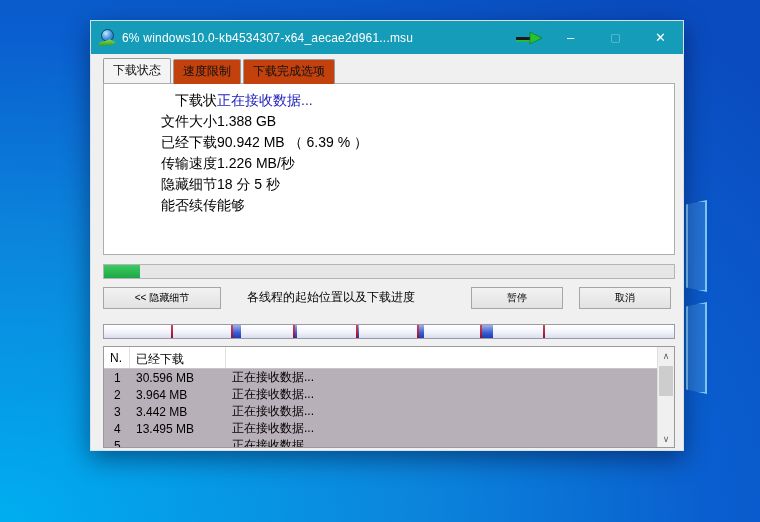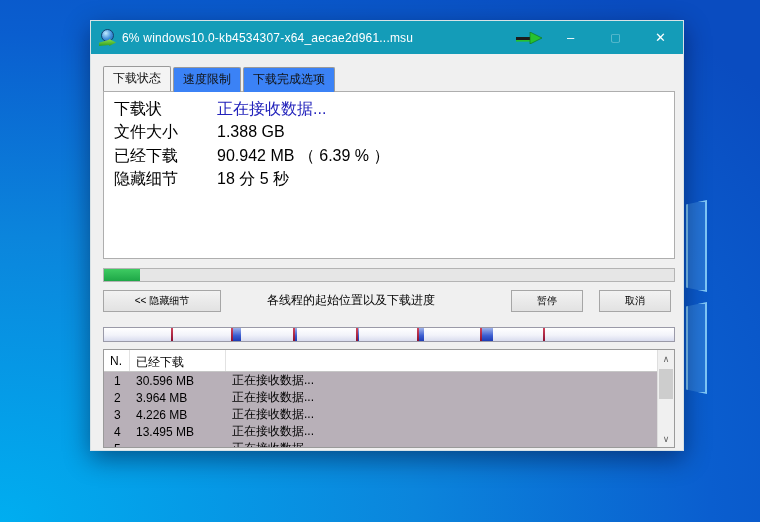--- a/index.html
+++ b/index.html
@@ -42,55 +42,55 @@
     background: linear-gradient(180deg,#8be04a,#2f9e1f);
     clip-path: polygon(0 55%, 60% 10%, 60% 0, 100% 50%, 60% 100%, 60% 85%, 0 100%);
   }
   .title-text { font-size:12px; white-space:nowrap; overflow:hidden; letter-spacing:0.2px; }
   .drag-arrow { position:absolute; left:425px; top:11px; width:26px; height:12px; }
   .caption-btns { position:absolute; right:0; top:0; height:33px; display:flex; }
   .cap-btn { width:45px; height:33px; display:flex; align-items:center; justify-content:center;
              color:#fff; font-size:13px; }
   .cap-btn.max { opacity:0.45; font-size:11px; }
 
-  .tabs-row { margin:12px 0 0 12px; display:flex; position:relative; z-index:2; }
+  .tabs-row { margin:4px 0 0 12px; display:flex; position:relative; z-index:2; }
   .tab {
     font-size:12px; color:#111; padding:3px 9px 2px 9px;
-    border:1px solid #9a9a9a; border-bottom:none; background:#3b82f6;
+    border:1px solid #9a9a9a; border-bottom:none; background:#c2410c;
     margin-right:2px; border-radius:2px 2px 0 0; position:relative; top:1px;
   }
   .tab.active { background:#f4f4f4; padding-bottom:4px; top:0; z-index:3; }
 
   .tabpane {
     margin:0 8px 0 12px; height:176px; background:#fff;
     border:1px solid #aeaeae; padding:8px 8px 0 10px;
     position:relative; z-index:1; overflow:hidden;
   }
   .url-line { font-size:12px; color:#000; white-space:nowrap; overflow:hidden; margin-bottom:9px; }
-  .frow { display:flex; font-size:16px; margin-bottom:5px; line-height:1.15; }
+  .frow { display:flex; font-size:14px; margin-bottom:5px; line-height:1.15;text-align:right; }
   .flabel { width:103px; flex:0 0 103px; color:#000; }
   .fvalue { color:#000; }
   .fvalue.blue { color:#2222bb; }
 
   .pbar {
     margin:9px 8px 0 12px; height:15px; background:#e6e6e6;
     border:1px solid #b4b4b4; position:relative;
   }
   .pbar-fill { position:absolute; left:0; top:0; bottom:0;
     background:linear-gradient(180deg,#3ecb62,#1ea747); }
 
   .toolbar { margin:8px 8px 0 12px; display:flex; align-items:center; height:22px; }
   .btn {
     height:22px; background:linear-gradient(180deg,#f2f2f2,#e2e2e2);
     border:1px solid #a6a6a6; font-size:10px; color:#000;
     display:flex; align-items:center; justify-content:center;
     font-family:inherit;
   }
   .btn.hide-details { width:118px; }
-  .btn.pause, .btn.cancel { width:72px; }
+  .btn.pause, .btn.cancel { width:92px; }
   .btn.cancel { margin-left:16px; margin-right:4px; }
   .threads-caption { flex:1; text-align:center; font-size:12px; color:#000; padding-right:30px;}
 
   .threadbar {
     margin:15px 8px 0 12px; height:16px; position:relative;
     background:linear-gradient(180deg,#ffffff 0%, #f2f3fa 55%, #d9dcee 100%);
     border:1px solid #9a9aa8; overflow:hidden;
   }
   .tick { position:absolute; top:0; bottom:0; width:2px;
     background:linear-gradient(180deg,#d0445c,#8c1030); }
@@ -160,22 +160,30 @@
     </div>
     <div class="frow">
       <div class="flabel">文件大小</div>
       <div class="fvalue">1.388  GB</div>
     </div>
     <div class="frow">
       <div class="flabel">已经下载</div>
       <div class="fvalue">90.942  MB （ 6.39 % ）</div>
     </div>
     <div class="frow">
+      <div class="flabel">传输速度</div>
+      <div class="fvalue">1.226  MB/秒</div>
+    </div>
+    <div class="frow">
       <div class="flabel">隐藏细节</div>
       <div class="fvalue">18 分 5 秒</div>
+    </div>
+    <div class="frow">
+      <div class="flabel">能否续传</div>
+      <div class="fvalue">能够</div>
     </div>
   </div>
 
   <div class="pbar">
     <div class="pbar-fill" style="width: 6.39%;"></div>
   </div>
 
   <div class="toolbar">
     <button class="btn hide-details">&lt;&lt; 隐藏细节</button>
     <div class="threads-caption">各线程的起始位置以及下载进度</div>
@@ -210,21 +218,21 @@
           <div class="td c-dl">30.596 MB</div>
           <div class="td c-info">正在接收数据...</div>
         </div>
         <div class="trow">
           <div class="td c-n">2</div>
           <div class="td c-dl">3.964 MB</div>
           <div class="td c-info">正在接收数据...</div>
         </div>
         <div class="trow">
           <div class="td c-n">3</div>
-          <div class="td c-dl">4.226 MB</div>
+          <div class="td c-dl">3.442 MB</div>
           <div class="td c-info">正在接收数据...</div>
         </div>
         <div class="trow">
           <div class="td c-n">4</div>
           <div class="td c-dl">13.495 MB</div>
           <div class="td c-info">正在接收数据...</div>
         </div>
         <div class="trow">
           <div class="td c-n">5</div>
           <div class="td c-dl"></div>

